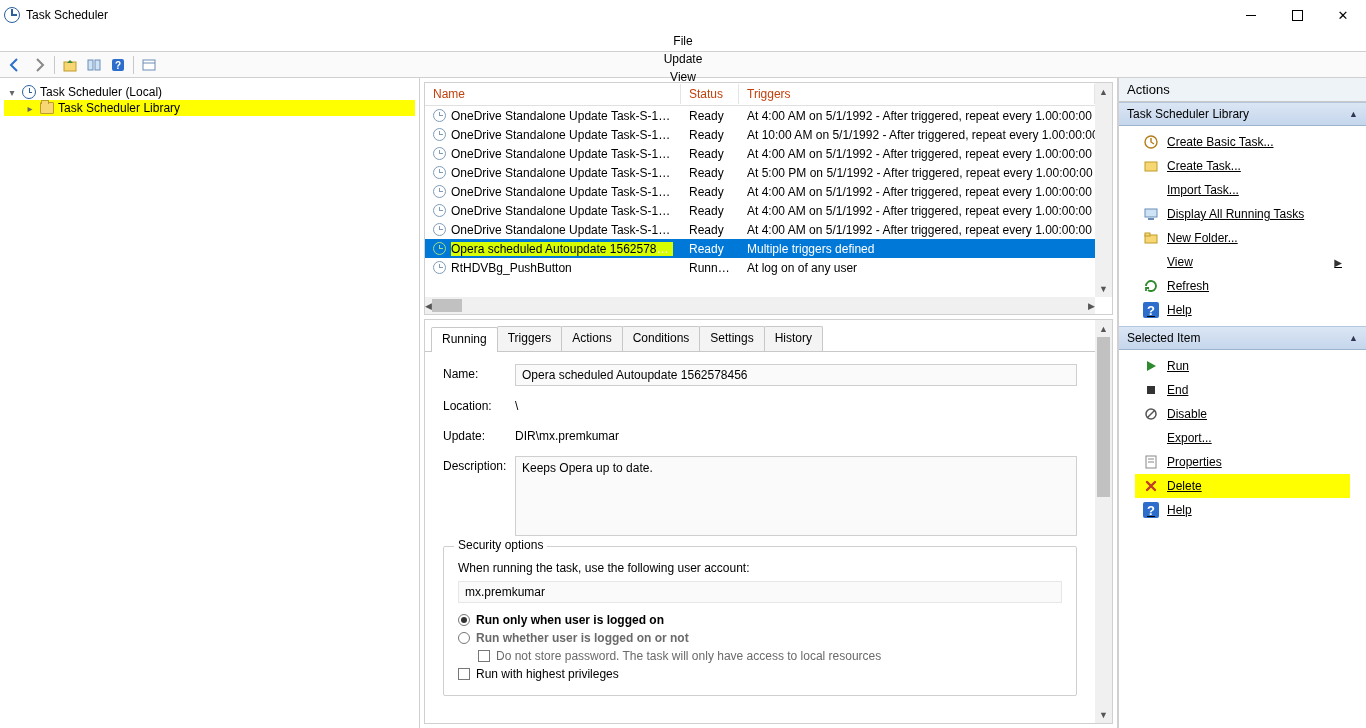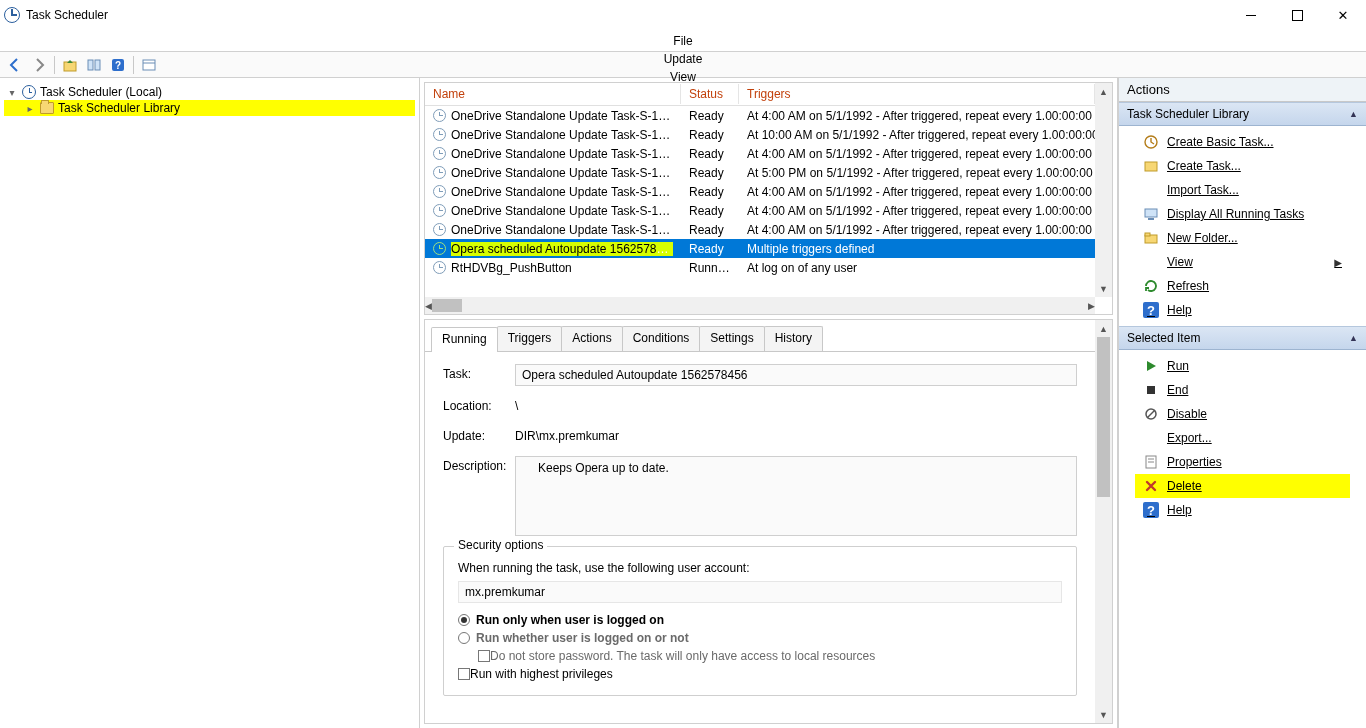--- a/index.html
+++ b/index.html
@@ -76,28 +76,28 @@
   .details-vscroll { position:absolute; right:0; top:0; bottom:0; width:17px; background:#f0f0f0; display:flex; flex-direction:column; }
   .vthumb { flex:0 0 auto; background:#c1c1c1; margin:0 2px; }
   .tabstrip { display:flex; border-bottom:1px solid #c8c8c8; padding-top:6px; padding-left:6px; margin-right:17px; background:#fff; }
   .tab { padding:4px 10px 5px 10px; border:1px solid #c8c8c8; border-bottom:none; margin-right:-1px; background:#f4f4f4; cursor:default; font-size:12px; border-radius:2px 2px 0 0; }
   .tab.active { background:#fff; position:relative; top:1px; padding-bottom:6px; }
   .detailbody { flex:1; padding:12px 18px; margin-right:17px; overflow:auto; background:#fff; }
   .formrow { display:flex; align-items:flex-start; margin-bottom:10px; }
   .formrow .lbl { width:72px; padding-top:3px; }
   .ro-input { flex:1; border:1px solid #cfcfcf; background:#fafafa; padding:3px 6px; min-height:20px; font-size:12px; }
   .ro-text { flex:1; padding:3px 0; }
-  .desc-box { flex:1; border:1px solid #cfcfcf; background:#fafafa; padding:4px 22px; height:80px; font-size:12px; }
+  .desc-box { flex:1; border:1px solid #cfcfcf; background:#fafafa; padding:4px 6px; height:80px; font-size:12px; }
   .groupbox { border:1px solid #cfcfcf; border-radius:2px; padding:14px 14px 10px 14px; position:relative; margin-top:8px; }
   .groupbox .legend { position:absolute; top:-9px; left:10px; background:#fff; padding:0 4px; font-size:12px; }
   .userline { background:#fafafa; border:1px solid #e6e6e6; padding:3px 6px; margin:6px 0 10px 0; }
   .radio { display:flex; align-items:center; gap:6px; margin:4px 0;font-weight:bold; }
   .radio .dot { width:12px; height:12px; border:1px solid #777; border-radius:50%; display:flex; align-items:center; justify-content:center; }
   .radio.checked .dot::before { content:""; width:6px; height:6px; background:#333; border-radius:50%; }
-  .checkbox { display:flex; align-items:center; margin:4px 0; }
+  .checkbox { display:flex; align-items:center; gap:6px; margin:4px 0; }
   .checkbox .box { width:12px; height:12px; border:1px solid #777; background:#fff; }
   .checkbox.indent { margin-left:20px; }
   .greytext { color:#6a6a6a; }
 
   
   .actionspane { width:248px; display:flex; flex-direction:column; border-left:1px solid #d0d0d0; }
   .ap-header { background:#eef3f7; border-bottom:1px solid #c8c8c8; padding:4px 8px; font-size:13px; font-weight:400; }
   .ap-section { background:linear-gradient(#dbe6f4,#c5d6ec); border-top:1px solid #b5c7dd; border-bottom:1px solid #9db4d0; padding:4px 8px; display:flex; align-items:center; justify-content:space-between; font-size:12px; }
   .ap-section .tri { font-size:9px; color:#335; }
   .ap-list { padding:4px 16px;text-decoration:underline; }
@@ -288,21 +288,21 @@
       <div class="tabstrip">
         <div class="tab active">Running</div>
         <div class="tab">Triggers</div>
         <div class="tab">Actions</div>
         <div class="tab">Conditions</div>
         <div class="tab">Settings</div>
         <div class="tab">History</div>
       </div>
       <div class="detailbody">
         <div class="formrow">
-          <div class="lbl">Task:</div>
+          <div class="lbl">Name:</div>
           <div class="ro-input">Opera scheduled Autoupdate 1562578456</div>
         </div>
         <div class="formrow">
           <div class="lbl">Location:</div>
           <div class="ro-text">\</div>
         </div>
         <div class="formrow">
           <div class="lbl">Update:</div>
           <div class="ro-text">DIR\mx.premkumar</div>
         </div>

